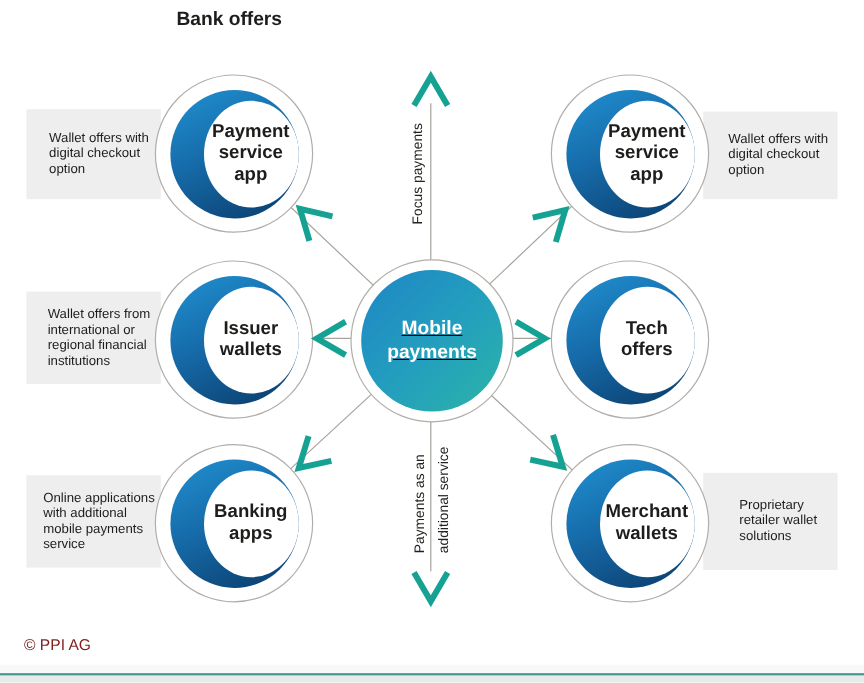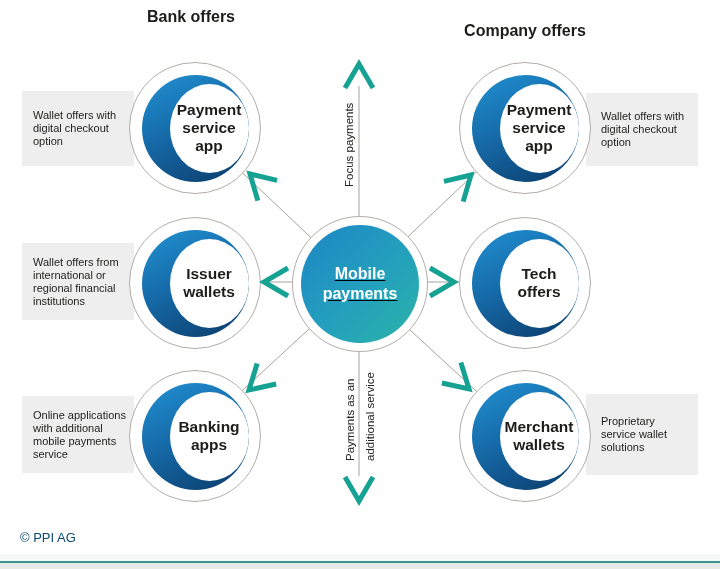--- a/index.html
+++ b/index.html
@@ -22,21 +22,21 @@
   }
   .heading{
     position:absolute;width:200px;text-align:center;
     font-size:16px;font-weight:bold;color:var(--text_dark);
   }
   .heading--bank{left:91px;top:8px;}
   .heading--company{left:425px;top:22px;}
 
   .descbox{
     position:absolute;background:var(--box_gray);
-    display:flex;align-items:center;z-index:1;
+    display:flex;align-items:center;z-index:1;justify-content:center;
   }
   .descbox--left{left:22px;width:112px;}
   .descbox--right{left:586px;width:112px;}
   .descbox .txt{
     font-size:11px;line-height:13px;color:var(--text_dark);
     white-space:pre-line;padding-left:11px;padding-right:2px;
   }
   .descbox--right .txt{padding-left:15px;}
 
   svg.layer{position:absolute;left:0;top:0;}
@@ -75,33 +75,32 @@
   }
   .vlabel{
     position:absolute;font-size:11.5px;line-height:13px;color:#222220;
     transform:rotate(-90deg);transform-origin:0 0;white-space:nowrap;z-index:5;
   }
   .vlabel--focus{left:343px;top:187px;}
   .vlabel--pay1{left:344px;top:461px;}
   .vlabel--pay2{left:364px;top:461px;}
 
   .copyright{
-    position:absolute;left:20px;top:530px;font-size:13px;color:#0c4a6e;z-index:5;
+    position:absolute;left:20px;top:530px;font-size:13px;color:#7f1d1d;z-index:5;
   }
   .footer-light{position:absolute;left:0;top:554px;width:720px;height:7px;background:#f7f8f8;z-index:5;}
   .footer-line{position:absolute;left:0;top:561px;width:720px;height:2px;background:var(--footer_line);z-index:5;}
   .footer-gray{position:absolute;left:0;top:563px;width:720px;height:6px;background:var(--footer_gray);z-index:5;}
 </style>
 </head>
 <body>
 
 <div class="stage">
 
   <div class="heading heading--bank">Bank offers</div>
-  <div class="heading heading--company">Company offers</div>
 
   <div class="descbox descbox--left" style="top:91px;height:75px;">
     <div class="txt">Wallet offers with
 digital checkout
 option</div>
   </div>
   <div class="descbox descbox--left" style="top:396px;height:77px;">
     <div class="txt">Online applications
 with additional
 mobile payments
@@ -113,21 +112,21 @@
 regional financial
 institutions</div>
   </div>
   <div class="descbox descbox--right" style="top:93px;height:73px;">
     <div class="txt">Wallet offers with
 digital checkout
 option</div>
   </div>
   <div class="descbox descbox--right" style="top:394px;height:81px;">
     <div class="txt">Proprietary
-service wallet
+retailer wallet
 solutions</div>
   </div>
 
   <svg class="layer layer--lines" width="720" height="569" viewBox="0 0 720 569">
     <line class="connector" x1="359" y1="283" x2="194" y2="127"></line>
     <line class="connector" x1="359" y1="283" x2="524" y2="127"></line>
     <line class="connector" x1="359" y1="282" x2="194" y2="282"></line>
     <line class="connector" x1="359" y1="282" x2="524" y2="282"></line>
     <line class="connector" x1="359" y1="283" x2="194" y2="435"></line>
     <line class="connector" x1="359" y1="283" x2="524" y2="435"></line>

